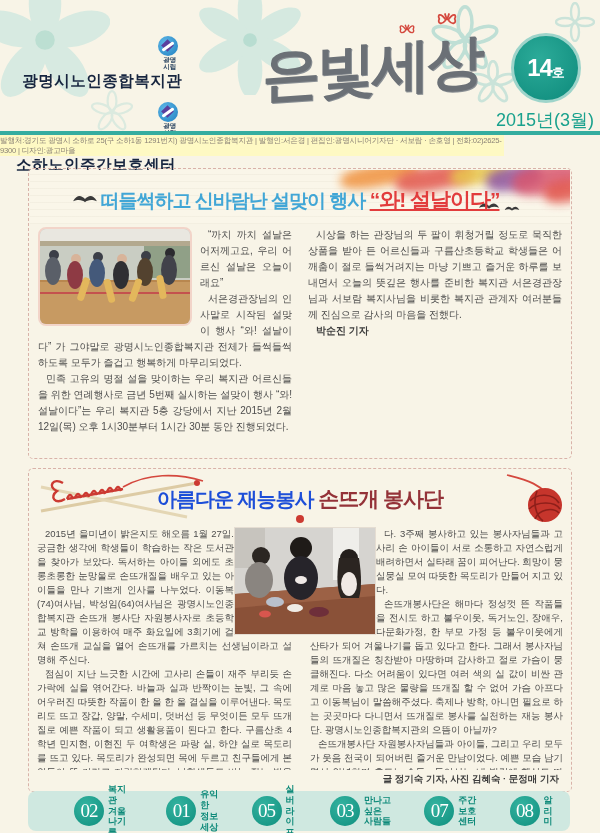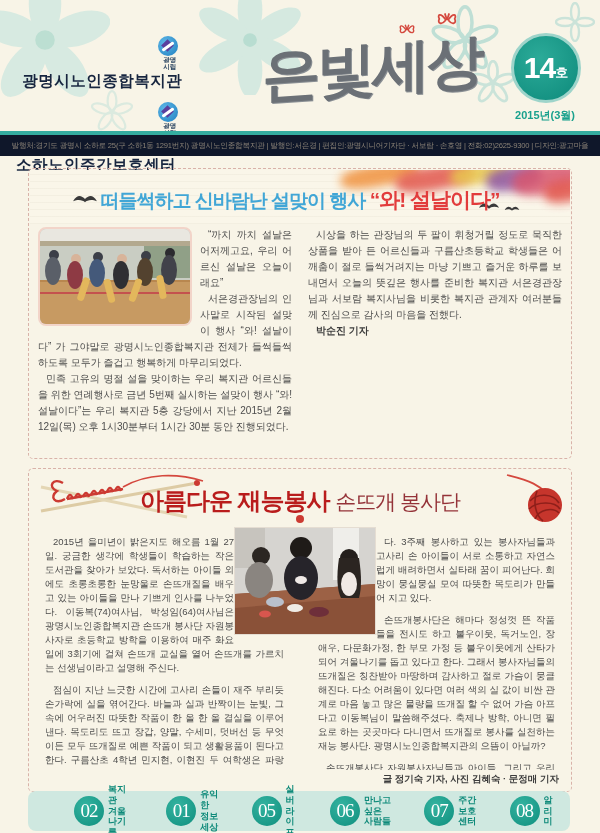--- a/index.html
+++ b/index.html
@@ -19,61 +19,61 @@
   .logo-tiny{font-size:6.5px;color:#27415f;width:16px;line-height:1.15;margin-right:3px;font-weight:bold;}
   .logo-sub{font-size:13px;color:#1a2a4a;font-weight:bold;letter-spacing:.5px;}
   .logo-name{font-size:15.5px;font-weight:bold;color:#17253f;letter-spacing:.5px;}
   .masthead{position:absolute;left:262px;top:30px;font-family:"DejaVu Serif",serif;
             font-size:58px;font-weight:bold;color:#6b7076;transform:rotate(-4deg) skewX(-4deg);
             letter-spacing:-3px;text-shadow:1px 1px 0 #8a8f94;}
   .issue-badge{position:absolute;left:511px;top:33px;width:64px;height:64px;border-radius:50%;
             background:radial-gradient(circle at 40% 35%,#2cab99,#0d8a7b);
             border:3px solid #9ed4ca;display:flex;align-items:center;justify-content:center;
             color:#fff;font-weight:bold;}
-  .issue-badge .num{font-size:30px;letter-spacing:-1px;}
+  .issue-badge .num{font-size:24px;letter-spacing:-1px;}
   .issue-badge .ho{font-size:13px;margin-top:10px;}
   .issue-date{position:absolute;left:495px;top:108px;width:100px;text-align:center;
-            font-size:11px;font-weight:bold;color:#19a18d;}
+            font-size:18px;font-weight:normal;color:#19a18d;}
   .teal-line{position:absolute;left:0;top:131px;width:600px;height:4px;background:#35ada0;}
-  .pub-strip{position:absolute;left:0;top:135px;width:600px;height:21px;background:#0f172a;
+  .pub-strip{position:absolute;left:0;top:135px;width:504px;height:21px;background:#fef9c3;
             display:flex;align-items:center;justify-content:center;}
   .pub-strip span{font-size:7.6px;color:#8a8276;letter-spacing:-0.2px;}
 
   
   .art-box{position:absolute;left:28px;width:542px;border:1px dashed #d9b2a9;border-radius:5px;}
   .art1{top:168px;height:289px;}
   .art2{top:468px;height:322px;}
 
   
   .banner{position:absolute;left:1px;right:1px;top:1px;height:54px;overflow:hidden;
           background:#faf6e9;
           background-image:repeating-linear-gradient(0deg,rgba(120,110,80,.05) 0 1px,transparent 1px 7px);}
   .wc-blob{position:absolute;filter:blur(5px);opacity:.85;transform:rotate(-10deg);border-radius:40%;}
   .headline1{position:absolute;left:0;right:0;top:16px;text-align:center;white-space:nowrap;}
   .headline1 .main{font-size:19px;font-weight:bold;color:#41a6d6;letter-spacing:-1px;}
-  .headline1 .accent{font-size:21px;font-weight:bold;color:#e23c3c;letter-spacing:-1px;}
+  .headline1 .accent{font-size:21px;font-weight:bold;color:#e23c3c;letter-spacing:-1px;text-decoration:underline;}
 
   .art-body{position:absolute;left:9px;right:9px;top:58px;bottom:5px;display:flex;gap:16px;}
   .col{flex:1 1 0;overflow:hidden;font-size:10px;line-height:16px;text-align:justify;color:#4c4c4c;}
   .col p{margin:0;text-indent:8px;}
   .photo1{float:left;width:150px;height:95px;margin:0 8px 4px 0;border:2px solid #f2d4c9;
           border-radius:8px;overflow:hidden;background:#c9cdc3;}
   .byline{text-align:left;font-weight:bold;color:#3c3c3c;text-indent:0;margin-top:2px;}
 
   
   .art2-head{position:absolute;left:0;right:0;top:0;height:56px;}
   .headline2{position:absolute;left:0;right:0;top:16px;text-align:center;white-space:nowrap;}
-  .headline2 .green{font-size:24px;font-weight:bold;color:#b91c1c;letter-spacing:-1px;}
-  .headline2 .maroon{font-size:21px;font-weight:normal;color:#943238;letter-spacing:-1px;}
+  .headline2 .green{font-size:20px;font-weight:bold;color:#1d4ed8;letter-spacing:-1px;}
+  .headline2 .maroon{font-size:21px;font-weight:bold;color:#943238;letter-spacing:-1px;}
   .red-dot{position:absolute;left:50%;top:46px;width:8px;height:8px;margin-left:-4px;
            border-radius:50%;background:#cc3a32;}
   .art2-body{position:absolute;left:8px;right:8px;top:58px;bottom:5px;font-size:9.5px;
              line-height:14px;text-align:justify;}
   .col2{position:absolute;top:0;bottom:16px;overflow:hidden;}
-  .col2 p{margin:8px;text-indent:8px;}
+  .col2 p{margin:0;text-indent:8px;}
   .col2-left{left:0;width:255px;}
   .col2-right{left:273px;width:253px;}
   .spacer-r{float:right;width:58px;height:110px;}
   .spacer-l{float:left;width:66px;height:110px;}
   .photo2{position:absolute;left:197px;top:0;width:140px;height:106px;border:1px solid #e5ddd2;
           overflow:hidden;background:#d6d4d0;z-index:3;}
   .byline2{position:absolute;right:4px;bottom:0;font-weight:bold;color:#3c3c3c;font-size:9.5px;}
 
   
   .bottom-nav{position:absolute;left:28px;top:791px;width:542px;height:40px;background:#cfe8e0;
@@ -333,21 +333,21 @@
       <div class="nav-circle">01</div>
       <div class="nav-label">유익한
 정보세상</div>
     </div>
     <div class="nav-item">
       <div class="nav-circle">05</div>
       <div class="nav-label">실버
 라이프</div>
     </div>
     <div class="nav-item">
-      <div class="nav-circle">06</div>
+      <div class="nav-circle">03</div>
       <div class="nav-label">만나고 싶은
 사람들</div>
     </div>
     <div class="nav-item">
       <div class="nav-circle">07</div>
       <div class="nav-label">주간보호
 센터</div>
     </div>
     <div class="nav-item">
       <div class="nav-circle">08</div>

